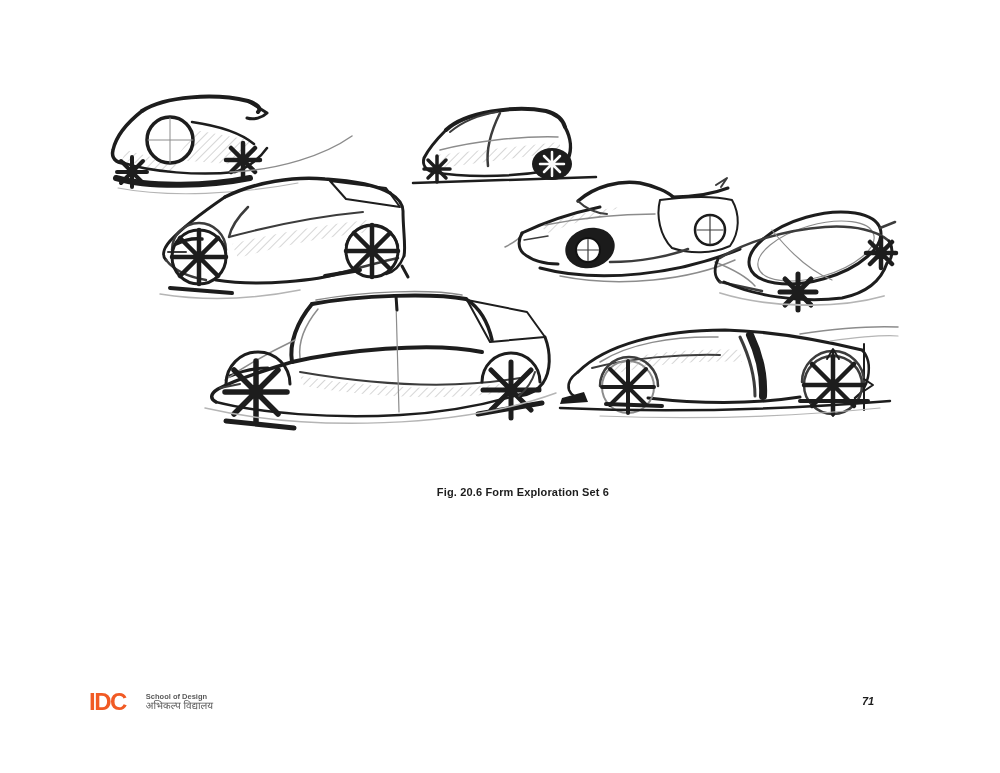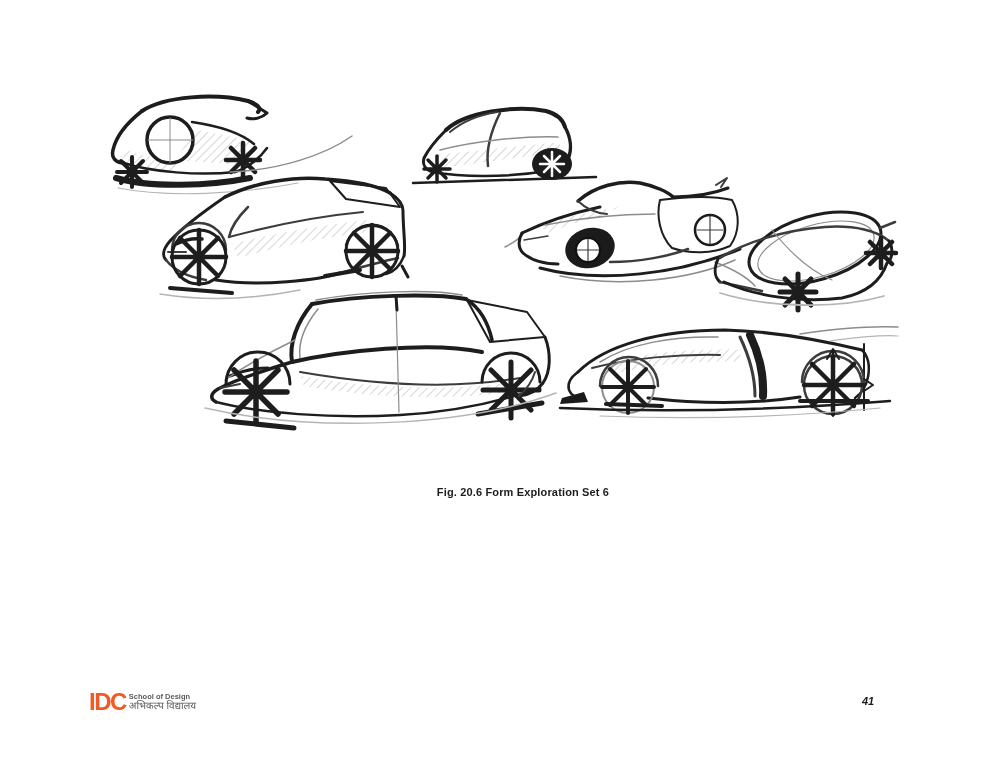--- a/index.html
+++ b/index.html
@@ -13,21 +13,21 @@
   .figure-caption{
     position:absolute;top:486px;left:523px;transform:translateX(-50%);
     font-size:11px;font-weight:bold;color:#1d1d1d;letter-spacing:.15px;white-space:nowrap;
   }
   .footer{position:absolute;left:0;top:688px;width:912px;height:40px;}
   .logo{position:absolute;left:89px;top:3px;display:flex;align-items:flex-start;}
   .logo-acronym{
     font-size:24px;font-weight:800;line-height:21px;letter-spacing:-1.5px;
     color:#F15A24;
   }
-  .logo-lines{margin-left:3px;display:flex;flex-direction:column;color:#5a5a5a;padding-top:1px;}
+  .logo-lines{margin-left:20px;display:flex;flex-direction:column;color:#5a5a5a;padding-top:1px;}
   .logo-line1{font-size:7.5px;font-weight:bold;line-height:9px;}
   .logo-line2{font-size:10px;line-height:10px;}
   .doc-title{
     position:absolute;left:190px;top:8px;
     font-size:11.5px;font-weight:bold;font-style:italic;color:#1c1c1c;letter-spacing:.2px;
     white-space:nowrap;
   }
   .page-num{
     position:absolute;left:862px;top:7px;
     font-size:11px;font-weight:bold;font-style:italic;color:#1c1c1c;
@@ -207,14 +207,14 @@
 </figure>
 
 <div class="footer">
   <div class="logo">
     <span class="logo-acronym">IDC</span>
     <span class="logo-lines">
       <span class="logo-line1">School of Design</span>
       <span class="logo-line2">अभिकल्प विद्यालय</span>
     </span>
   </div>
-  <div class="page-num">41</div>
+  <div class="page-num">71</div>
 </div>
 
 </body></html>

